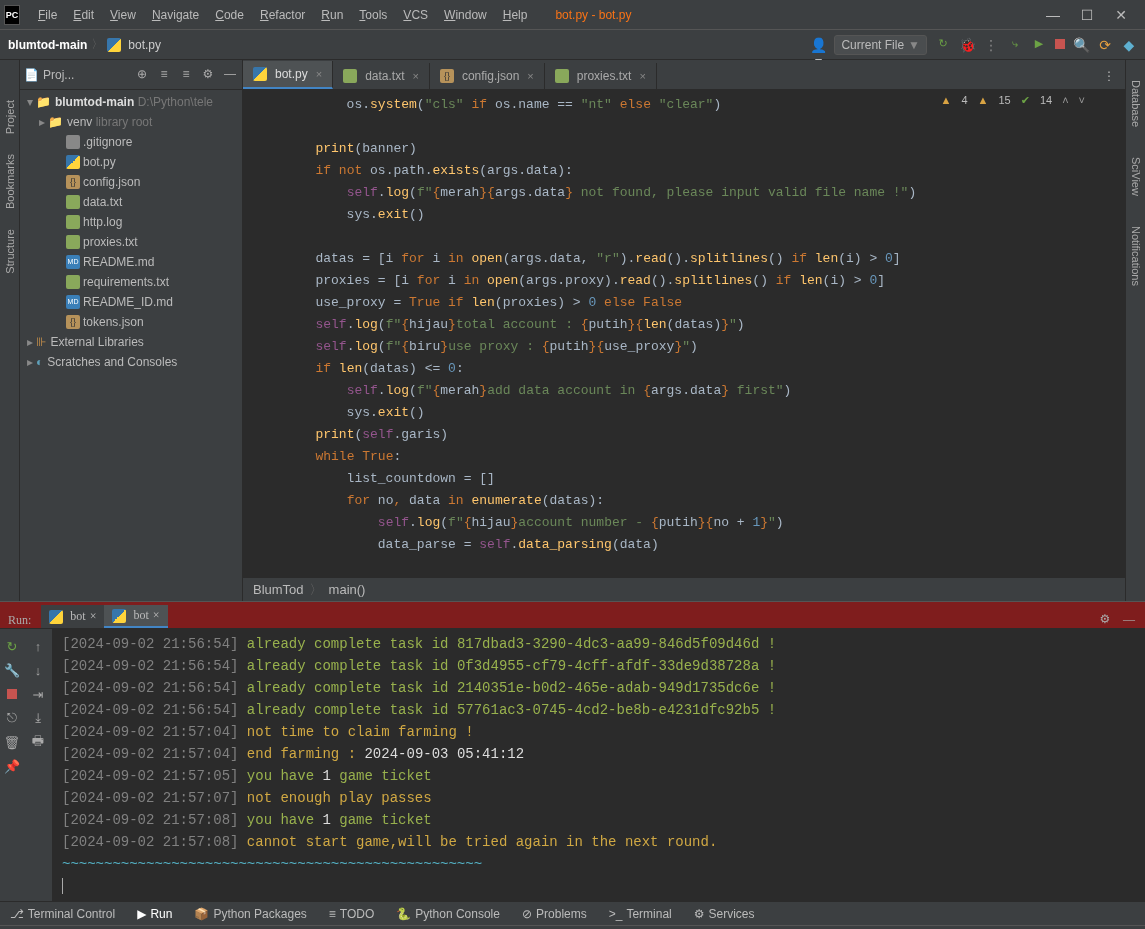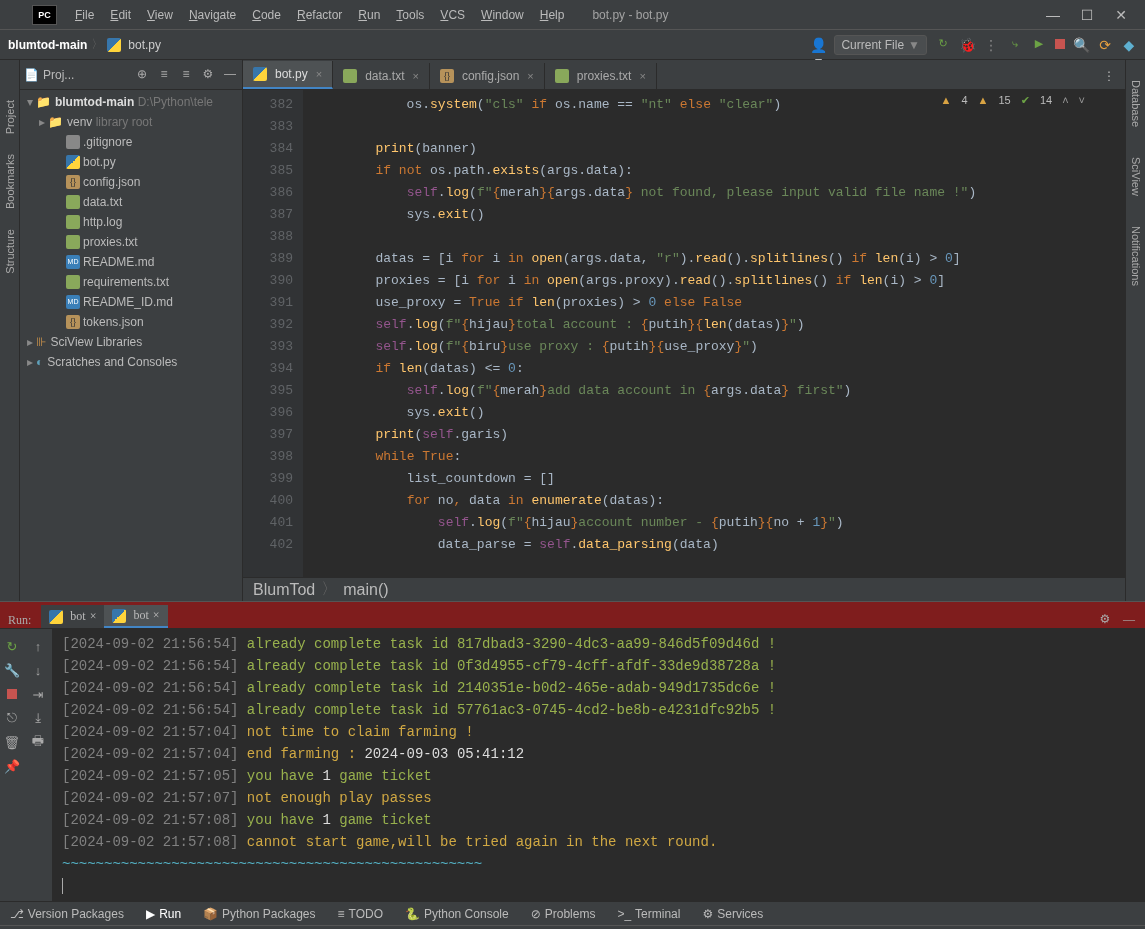--- a/index.html
+++ b/index.html
@@ -1,22 +1,22 @@
 <!DOCTYPE html>
 <html><head>
 <meta charset="utf-8">
 <style>
 * { margin: 0; padding: 0; box-sizing: border-box; }
 body { font-family: "Segoe UI", Arial, sans-serif; font-size: 12px; background: #2b2b2b; color: #bbb; overflow: hidden; width: 1145px; height: 929px; }
 .titlebar { height: 30px; background: #3c3f41; display: flex; align-items: center; padding: 0 4px; border-bottom: 1px solid #555; }
-.titlebar .logo { width: 25px; height: 20px; background: #000; display: inline-flex; align-items: center; justify-content: center; color: #fff; font-size: 9px; font-weight: bold; margin-right: 10px; border: 1px solid #555; margin-left: 28px; }
+.titlebar .logo { width: 16px; height: 20px; background: #000; display: inline-flex; align-items: center; justify-content: center; color: #fff; font-size: 9px; font-weight: bold; margin-right: 10px; border: 1px solid #555; }
 .menubar { display: flex; gap: 0; }
 .menubar span { padding: 4px 8px; cursor: pointer; }
 .menubar span u { text-decoration: underline; }
-.title-center { flex: 1; text-align: left; padding-left: 20px; color: #a3a3a3; }
+.title-center { flex: 1; text-align: left; padding-left: 20px; color: #f97316; }
 .windowctl { display: flex; gap: 14px; padding-right: 10px; }
 .windowctl span { width: 20px; text-align: center; cursor: pointer; font-size: 14px; }
 .navbar { height: 30px; background: #3c3f41; display: flex; align-items: center; padding: 0 8px; border-bottom: 1px solid #2b2b2b; }
 .breadcrumb { display: flex; align-items: center; gap: 4px; font-size: 12px; }
 .breadcrumb .crumb { color: #ccc; }
 .breadcrumb .sep { color: #666; }
 .py-icon { display:inline-block; width:14px; height:14px; background: linear-gradient(135deg,#3776ab 50%, #ffd43b 50%); border-radius:2px; margin-right:3px; vertical-align:middle;}
 .json-icon { display:inline-block; width:14px; height:14px; background:#b6925a; border-radius:2px; margin-right:3px; vertical-align:middle; font-size:9px; color:#333; text-align:center; line-height:14px;}
 .txt-icon { display:inline-block; width:14px; height:14px; background:#89a85b; border-radius:2px; margin-right:3px; vertical-align:middle;}
 .md-icon { display:inline-block; width:14px; height:14px; background:#3a7fb8; color:#fff; font-size:7px; border-radius:2px; margin-right:3px; text-align:center; line-height:14px;}
@@ -51,21 +51,21 @@
 .code { flex:1; font-family:"Consolas","Courier New",monospace; font-size:13px; line-height:22px; padding:4px 0 4px 10px; color:#a9b7c6; white-space:pre; overflow:hidden;}
 .c-kw { color:#cc7832;}
 .c-str { color:#6a8759;}
 .c-self { color:#94558d;}
 .c-num { color:#6897bb;}
 .c-fn { color:#ffc66d;}
 .editor-overlay { position:absolute; top:4px; right:40px; display:flex; gap:10px; font-size:11px; color:#999;}
 .warn-a { color:#d9a343;}
 .warn-num { color:#bbb;}
 .green-check { color:#6ca345;}
-.breadcrumb-bar { height:24px; background:#3c3f41; border-top:1px solid #2b2b2b; display:flex; align-items:center; padding:0 10px; font-size:16px; gap:6px;}
+.breadcrumb-bar { height:24px; background:#3c3f41; border-top:1px solid #2b2b2b; display:flex; align-items:center; padding:0 10px; font-size:13px; gap:6px;}
 .run-panel { height:300px; display:flex; flex-direction:column; background:#2b2b2b; border-top:1px solid #555;}
 .run-header { height:28px; background:#7f1d1d; display:flex; align-items:flex-end; padding:0 8px; border-bottom:1px solid #2b2b2b; gap:10px;font-family:Liberation Serif, serif;}
 .run-header .label { color:#aaa;}
 .run-tab { padding:3px 8px; display:flex; align-items:center; gap:4px; cursor:pointer; background:#3c3f41; font-size:12px;}
 .run-tab.active { background:#4e5254; border-bottom:2px solid #4285c5;}
 .run-header-right { margin-left:auto; display:flex; gap:8px;}
 .run-body { flex:1; display:flex;}
 .run-gutter { width:52px; background:#3c3f41; display:flex; flex-direction:column; align-items:center; padding-top:4px; gap:6px;}
 .run-gutter-grid { display:grid; grid-template-columns:20px 20px; gap:6px; padding:4px;}
 .run-icon-sm { width:18px; height:18px; display:flex; align-items:center; justify-content:center; cursor:pointer; font-size:13px; color:#aaa;}
@@ -199,21 +199,21 @@
           </div>
           <div class="tree-row indent-2">
             <span class="spacer"></span>
             <span class="json-icon">{}</span>
             <span>tokens.json</span>
           </div>
         </div>
       <div class="tree-row">
           <span class="arrow">▸</span>
           <span style="color:#c38e4b;margin-right:4px">⊪</span>
-          <span>SciView Libraries</span>
+          <span>External Libraries</span>
         </div>
       <div class="tree-row">
           <span class="arrow">▸</span>
           <span style="color:#5fa1bb;margin-right:4px">◐</span>
           <span>Scratches and Consoles</span>
         </div>
     </div>
   </div>
 
   <div class="editor-area">
@@ -244,42 +244,20 @@
       <div class="editor-overlay">
         <span class="warn-a">▲</span>
           <span class="warn-num">4</span>
         <span class="warn-a">▲</span>
           <span class="warn-num">15</span>
         <span class="green-check">✔</span>
           <span class="warn-num">14</span>
         <span>˄</span>
         <span>˅</span>
       </div>
-      <div class="gutter" id="gutter">382
-383
-384
-385
-386
-387
-388
-389
-390
-391
-392
-393
-394
-395
-396
-397
-398
-399
-400
-401
-402
-</div>
       <div class="code" id="code">            os.<span class="c-fn">system</span>(<span class="c-str">"cls"</span> <span class="c-kw">if</span> os.name == <span class="c-str">"nt"</span> <span class="c-kw">else</span> <span class="c-str">"clear"</span>)
 
         <span class="c-fn">print</span>(banner)
         <span class="c-kw">if not</span> os.path.<span class="c-fn">exists</span>(args.data):
             <span class="c-self">self</span>.<span class="c-fn">log</span>(<span class="c-str">f"</span><span class="c-kw">{</span>merah<span class="c-kw">}{</span>args.data<span class="c-kw">}</span><span class="c-str"> not found, please input valid file name !"</span>)
             sys.<span class="c-fn">exit</span>()
 
         datas = [i <span class="c-kw">for</span> i <span class="c-kw">in</span> <span class="c-fn">open</span>(args.data, <span class="c-str">"r"</span>).<span class="c-fn">read</span>().<span class="c-fn">splitlines</span>() <span class="c-kw">if</span> <span class="c-fn">len</span>(i) &gt; <span class="c-num">0</span>]
         proxies = [i <span class="c-kw">for</span> i <span class="c-kw">in</span> <span class="c-fn">open</span>(args.proxy).<span class="c-fn">read</span>().<span class="c-fn">splitlines</span>() <span class="c-kw">if</span> <span class="c-fn">len</span>(i) &gt; <span class="c-num">0</span>]
         use_proxy = <span class="c-kw">True if</span> <span class="c-fn">len</span>(proxies) &gt; <span class="c-num">0</span> <span class="c-kw">else False</span>
@@ -360,21 +338,21 @@
         <div><span class="ts">[2024-09-02 21:57:08]</span> <span class="log-yellow">cannot start game,will be tried again in the next round.</span></div>
         <div class="log-cyan">~~~~~~~~~~~~~~~~~~~~~~~~~~~~~~~~~~~~~~~~~~~~~~~~~~</div>
         <div><span style="border-left:1px solid #aaa">&nbsp;</span></div>
       </div>
   </div>
 </div>
 
 <div class="toolwindowbar" id="twbar">
     <div class="tw-item">
       <span>⎇</span>
-      <span>Version Packages</span>
+      <span>Terminal Control</span>
     </div>
     <div class="tw-item active">
       <span>▶</span>
       <span>Run</span>
     </div>
     <div class="tw-item">
       <span>📦</span>
       <span>Python Packages</span>
     </div>
     <div class="tw-item">

